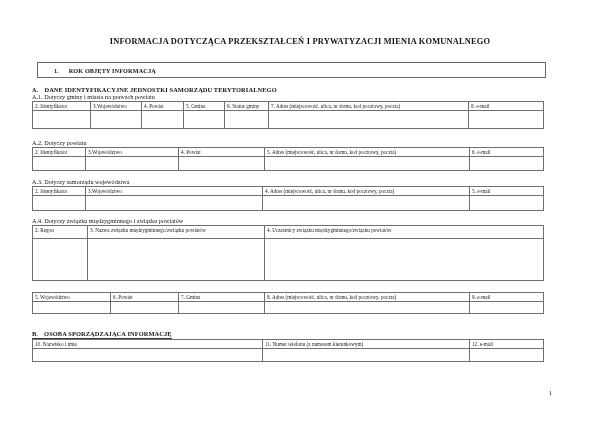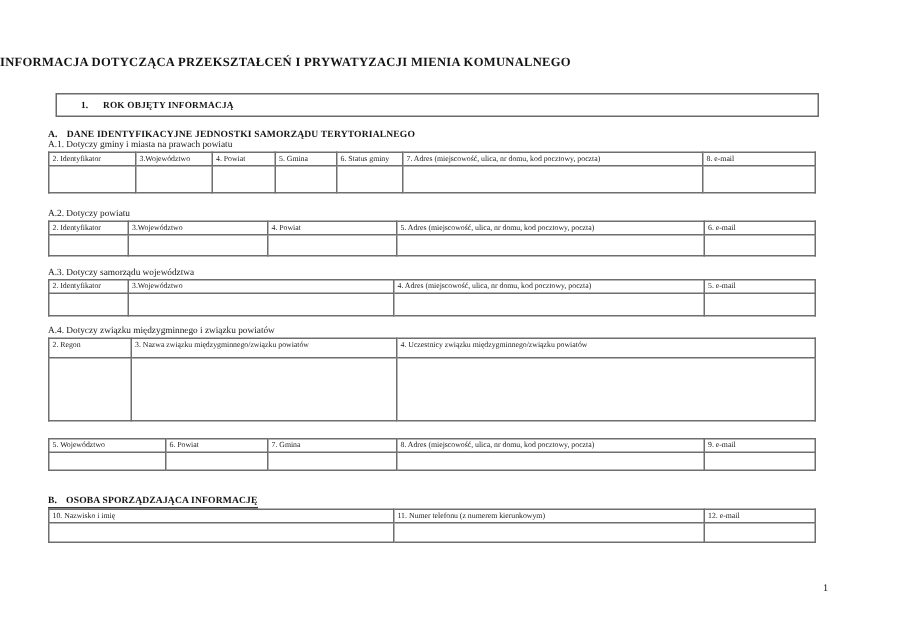--- a/index.html
+++ b/index.html
@@ -2,21 +2,21 @@
 <html><head>
 <meta charset="utf-8">
 <style>
   html,body { margin:0; padding:0; background:#e8e8e8; }
   .page {
     position:relative; width:600px; height:424px; background:#ffffff;
     font-family:"Liberation Serif", serif; color:#141414; overflow:hidden;
     margin:0 auto;
   }
   .doc-title {
-    position:absolute; left:0; top:37px; width:600px; 
+    position:absolute; left:0; top:37px; width:600px; text-align:center;
     font-size:8.4px; font-weight:bold; letter-spacing:0.2px; line-height:10px;
   }
   .year-box {
     position:absolute; left:37px; top:62px; width:507px; height:14px;
     border:1px solid #6a6a6a; display:flex; align-items:center;
     font-size:6.2px; font-weight:600;
   }
   .year-box .num { margin-left:16px; }
   .year-box .lbl { margin-left:10px; letter-spacing:0.15px; }
   .sec-head {

